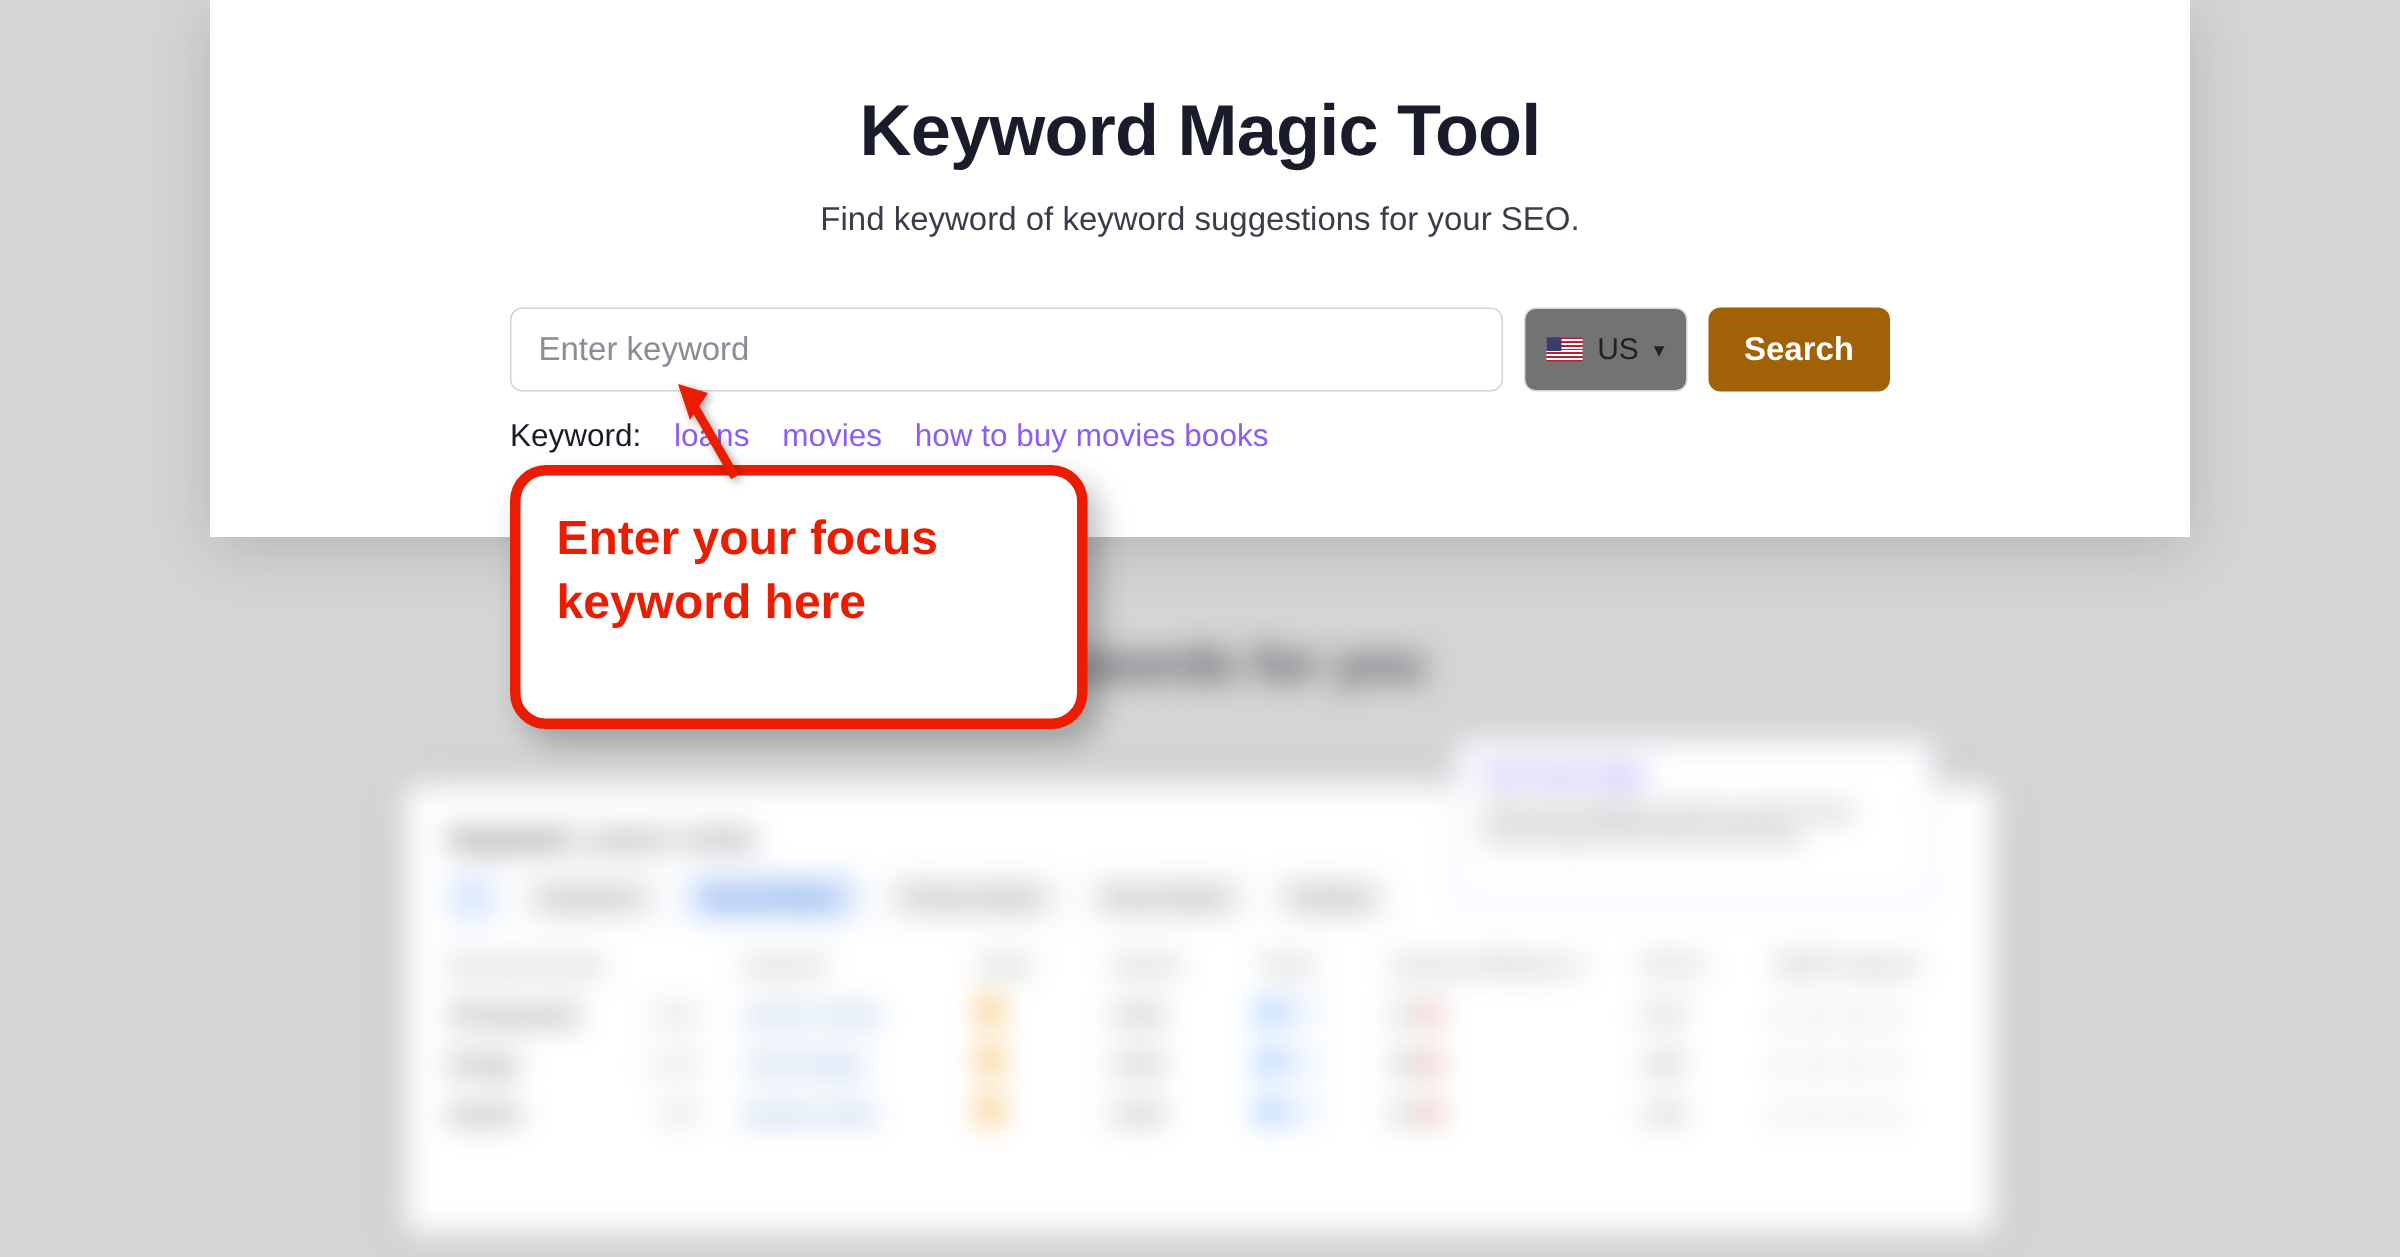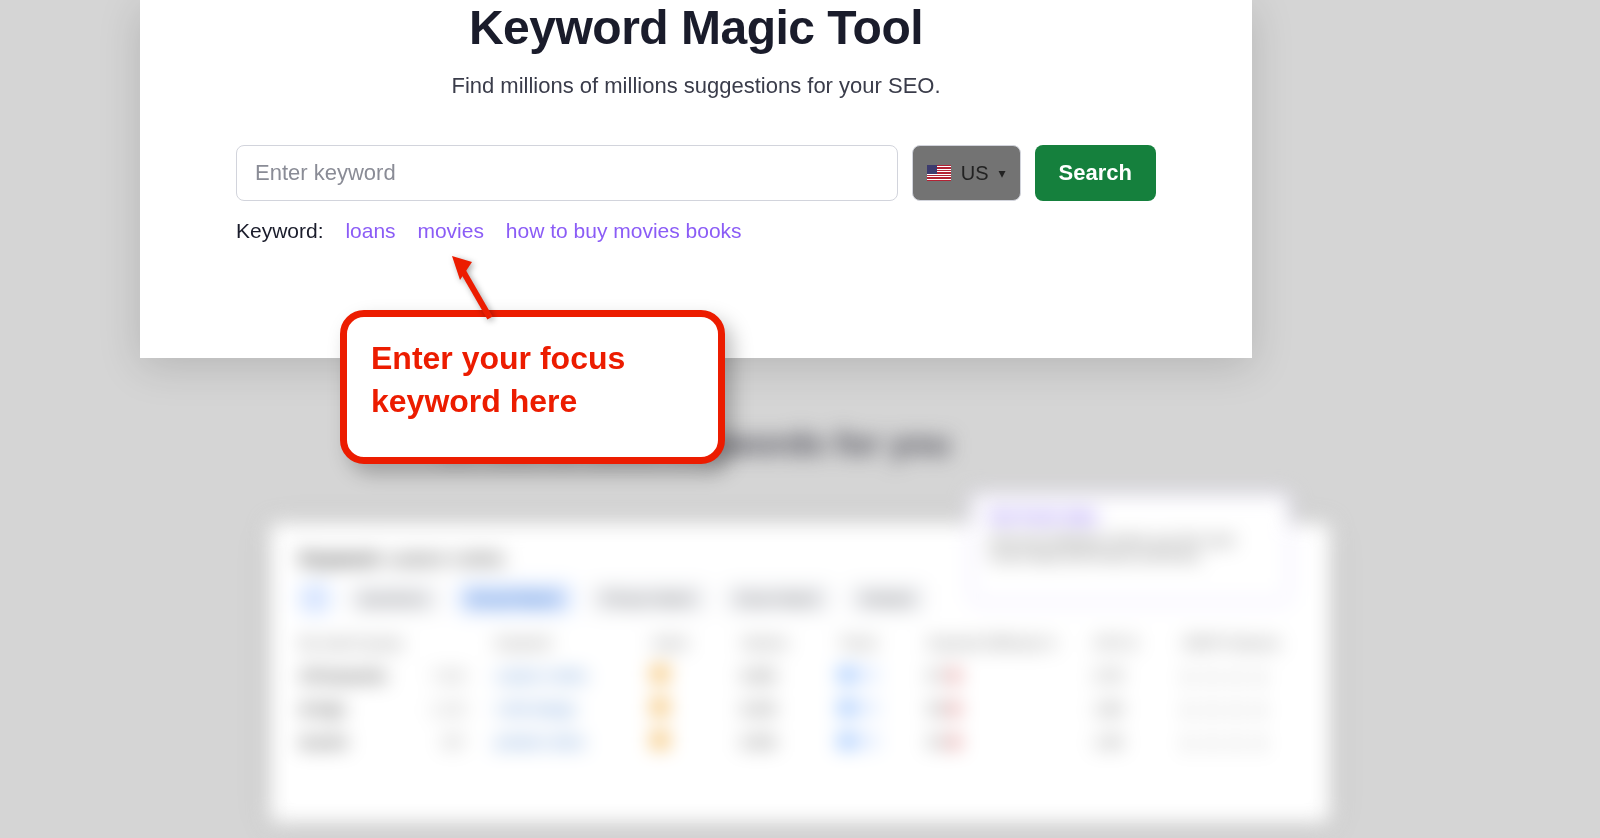--- a/index.html
+++ b/index.html
@@ -8,24 +8,25 @@
     font-family: -apple-system, BlinkMacSystemFont, "Segoe UI", Helvetica, Arial, sans-serif;
     background: #d5d5d5;
     position: relative;
   }
 
   
   .card {
     position: absolute;
     left: 140px;
     top: 0;
-    width: 1112px;
+    width: 1320px;
     height: 358px;
     background: #ffffff;
     box-shadow: 0 8px 40px rgba(0,0,0,0.15);
+    padding-top: 60px;
   }
   .page-title {
     text-align: center;
     font-size: 48px;
     font-weight: 700;
     color: #1a1c2b;
     letter-spacing: -0.5px;
   }
   .tagline {
     text-align: center;
@@ -77,21 +78,21 @@
     left:0;top:0;width:10px;height:9px;
     background:#3c3b6e;
   }
   .chev { font-size: 14px; color:#222; }
 
   .search-btn {
     height: 56px;
     padding: 0 24px;
     border: none;
     border-radius: 8px;
-    background: #15803d;
+    background: #a16207;
     color: #fff;
     font-size: 22px;
     font-weight: 600;
     cursor: pointer;
   }
 
   .examples-row {
     width: 920px;
     margin: 18px auto 0 auto;
     font-size: 21px;
@@ -102,21 +103,21 @@
     text-decoration: none;
     margin-left: 16px;
   }
 
   
   .callout {
     position: absolute;
     left: 340px;
     top: 310px;
     width: 385px;
-    height: 154px;
+    height: 176px;
     border: 7px solid #ec1c00;
     border-radius: 24px;
     background: #fff;
     box-shadow: 8px 10px 20px rgba(0,0,0,0.25);
     padding: 20px 24px;
     color: #ec1c00;
     font-size: 32px;
     font-weight: 700;
     line-height: 1.35;
     z-index: 60;
@@ -285,21 +286,21 @@
           <span class="dot"></span>
         </span>
       <span class="c7">1.45</span>
       <span class="c8">◻ ◻ ◻ ◻</span>
     </div>
   </div>
 </div>
 
 <div class="card">
   <h1 class="page-title">Keyword Magic Tool</h1>
-  <p class="tagline">Find millions of millions suggestions for your SEO.</p>
+  <p class="tagline">Find keyword of keyword suggestions for your SEO.</p>
 
   <div class="search-row">
     <input class="kw-input" type="text" placeholder="Enter keyword" style="">
     <div class="country-select">
       <span class="flag"></span>
       <span>US</span>
       <span class="chev">▾</span>
     </div>
     <button class="search-btn">Search</button>
   </div>

